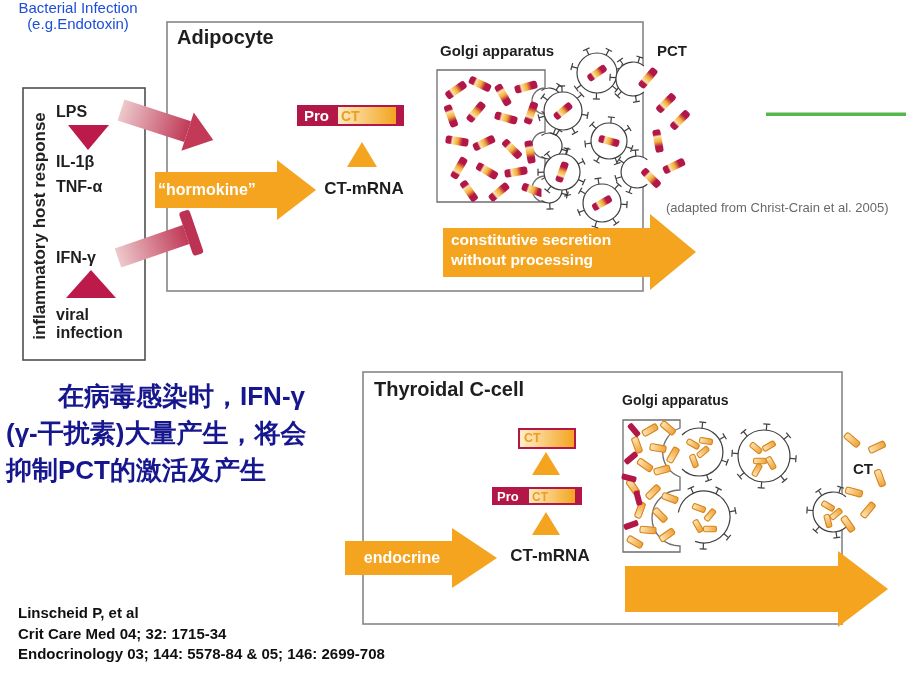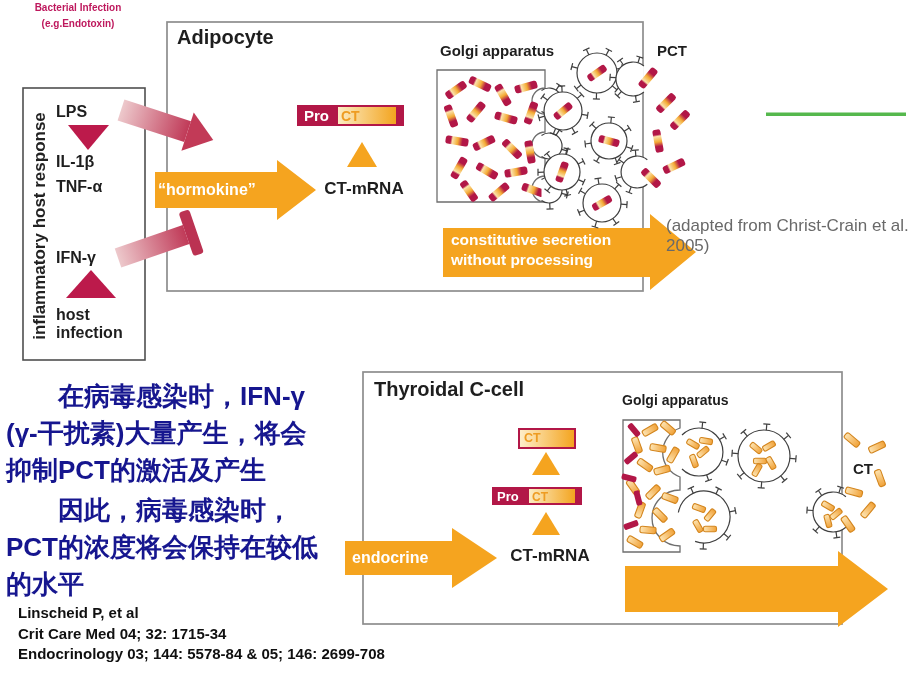--- a/index.html
+++ b/index.html
@@ -2,21 +2,21 @@
 <html><head>
 <meta charset="utf-8">
 <style>
   html,body{margin:0;padding:0;background:#fff}
   .stage{position:relative;width:920px;height:690px;background:#fff;overflow:hidden;
          font-family:"Liberation Sans",sans-serif}
   .abs{position:absolute}
   svg.layer{position:absolute;left:0;top:0}
   .dl{font-weight:bold;color:#1e1e1e}
   .white{color:#fff;font-weight:bold}
-  .blue-head{color:#be185d;font-weight:bold;font-size:10px;line-height:16px;text-align:center}
+  .blue-head{color:#1d4ed8;font-weight:normal;font-size:15px;line-height:16px;text-align:center}
   .cn{color:#16168f;font-weight:bold;font-size:26px;line-height:37px;text-indent:2em;
       font-family:"Liberation Sans",sans-serif}
   .refs{font-weight:bold;font-size:15px;line-height:20.5px;color:#101010}
   .boxlabel{font-weight:bold;font-size:16px;color:#1e1e1e;width:66px}
   .vert-label{transform:rotate(-90deg);text-align:center;font-weight:bold;font-size:17px;color:#222;
               width:262px;height:22px}
   .orange-txt{color:#ee9c22;font-weight:bold}
 </style>
 </head>
 <body>
@@ -351,47 +351,46 @@
   <div class="abs blue-head" style="left:0;top:54;width:156px">
     <div>Bacterial Infection</div>
     <div>(e.g.Endotoxin)</div>
   </div>
 
   <div class="abs vert-label" style="left:-90px;top:215px">inflammatory host response</div>
   <div class="abs boxlabel" style="left:56px;top:103px">LPS</div>
   <div class="abs boxlabel" style="left:56px;top:153px">IL-1β</div>
   <div class="abs boxlabel" style="left:56px;top:178px">TNF-α</div>
   <div class="abs boxlabel" style="left:56px;top:249px">IFN-γ</div>
-  <div class="abs boxlabel" style="left:56px;top:306px">host</div>
+  <div class="abs boxlabel" style="left:56px;top:306px">viral</div>
   <div class="abs boxlabel" style="left:56px;top:324px">infection</div>
 
   <div class="abs dl" style="left:177px;top:26px;font-size:20px">Adipocyte</div>
   <div class="abs white" style="left:158px;top:181px;width:118px;text-align:left;font-size:16px">“hormokine”</div>
 
   <div class="abs" style="left:297px;top:105px;width:107px;height:21px;background:#b21747">
     <div class="abs" style="left:41px;top:2px;width:58px;height:17px;background:linear-gradient(to right,#fcecc3,#f3a41f)"></div>
     <div class="abs white" style="left:7px;top:2px;font-size:15px">Pro</div>
     <div class="abs orange-txt" style="left:44px;top:3px;font-size:14px">CT</div>
   </div>
 
   <div class="abs dl" style="left:314px;top:179px;width:100px;text-align:center;font-size:17px">CT-mRNA</div>
   <div class="abs dl" style="left:440px;top:42px;font-size:15px">Golgi apparatus</div>
   <div class="abs dl" style="left:657px;top:42px;font-size:15px">PCT</div>
   <div class="abs white" style="left:451px;top:230px;font-size:15.5px;line-height:20px">
     <div>constitutive secretion</div>
     <div>without processing</div>
   </div>
 
-  <div class="abs" style="left:666px;top:216px;font-size:17px;color:#696969">(adapted from Christ-Crain et al. 2005)</div>
+  <div class="abs" style="left:666px;top:200px;font-size:13px;color:#696969">(adapted from Christ-Crain et al. 2005)</div>
 
   <div class="abs cn" style="left:6px;top:378px;width:322px">在病毒感染时，IFN-γ (γ-干扰素)大量产生，将会抑制PCT的激活及产生</div>
-  <div class="abs cn" style="left:6px;top:492px;width:322px">因此，病毒感染时，PCT的浓度将会保持在较低的水平</div>
 
   <div class="abs dl" style="left:374px;top:378px;font-size:20px">Thyroidal C-cell</div>
-  <div class="abs white" style="left:352px;top:549px;width:100px;font-size:16px">endocrine</div>
+  <div class="abs white" style="left:352px;top:549px;width:100px;text-align:center;font-size:16px">endocrine</div>
 
   <div class="abs" style="left:518px;top:428px;width:54px;height:17px;border:2.5px solid #b21747;box-sizing:content-box;background:linear-gradient(to right,#fdeec9,#f4a41f)">
     <div class="abs orange-txt" style="left:4px;top:1px;font-size:12.5px">CT</div>
   </div>
 
   <div class="abs" style="left:492px;top:487px;width:90px;height:18px;background:#b21747">
     <div class="abs" style="left:37px;top:2px;width:46px;height:14px;background:linear-gradient(to right,#fcecc3,#f3a41f)"></div>
     <div class="abs white" style="left:5px;top:2px;font-size:13px">Pro</div>
     <div class="abs orange-txt" style="left:40px;top:3px;font-size:12px">CT</div>
   </div>

